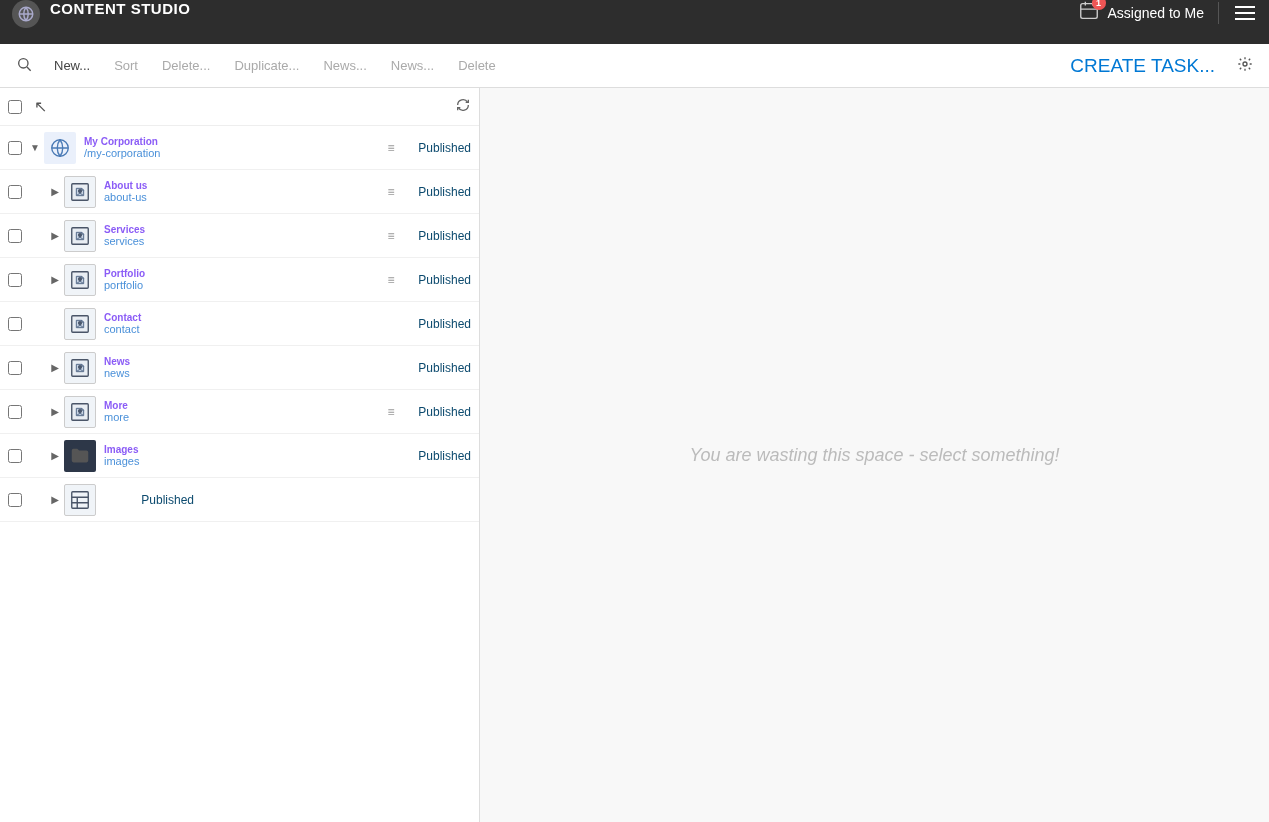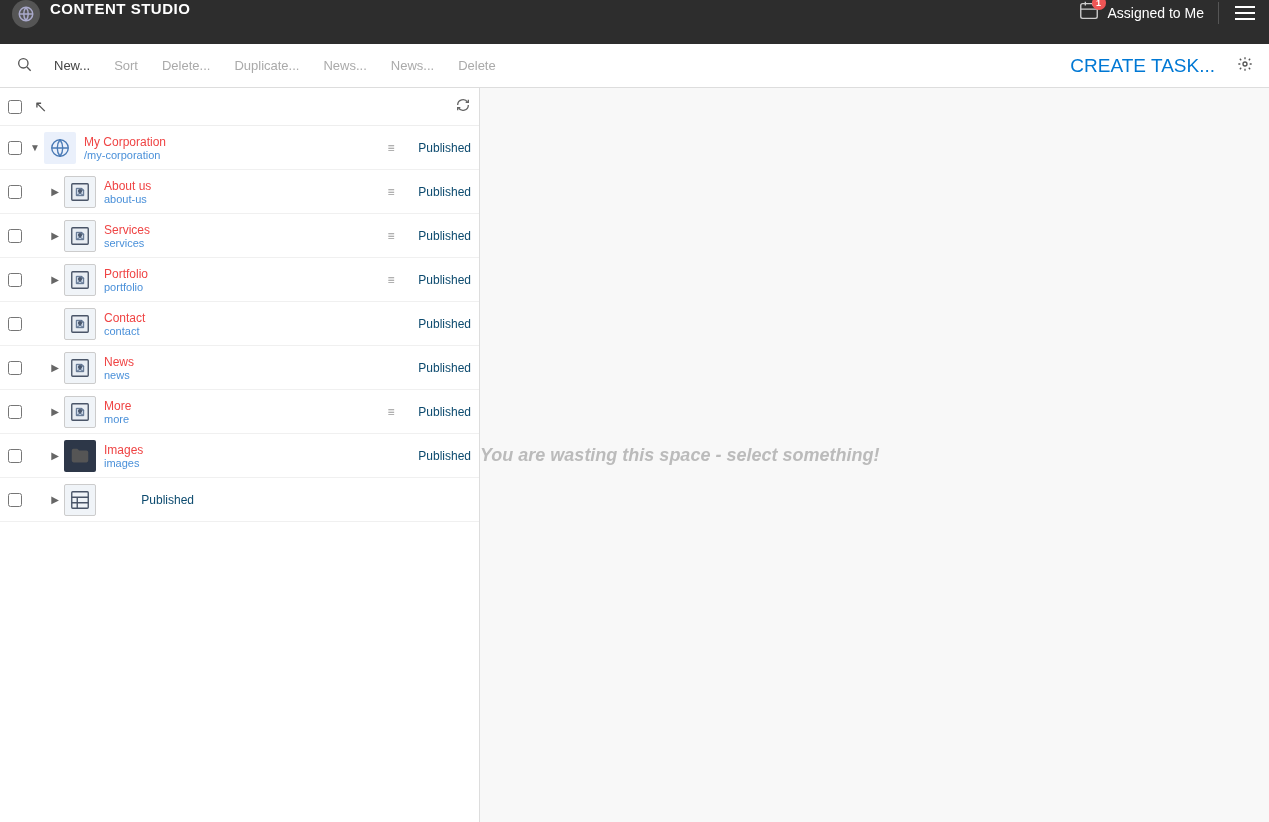--- a/index.html
+++ b/index.html
@@ -164,39 +164,39 @@
       border: none;
     }
     .tree-item-icon.page-icon {
       background: #f0f4f8;
     }
     .tree-item-icon.template-icon {
       background: #f0f4f8;
     }
 
     .tree-item-info { flex: 1; min-width: 0; }
-    .tree-item-name { font-size: 12px; color: #ef4444; font-weight: 400; }
+    .tree-item-name { font-size: 10px; color: #8b5cf6; font-weight: 700; }
     .tree-item-path { font-size: 11px; color: #4a90d9; }
 
     .tree-item-drag {
       width: 20px; color: #999; font-size: 12px; flex-shrink: 0;
       display: flex; align-items: center; justify-content: center;
     }
     .tree-item-status {
       width: 70px; text-align: right; font-size: 12px; color: #8b8; flex-shrink: 0;
     }
     .tree-item-status.published { color: #0c4a6e; }
 
     
     .right-panel {
       flex: 1;
       background: #f8f8f8;
       display: flex;
       align-items: center;
-      font-weight: bold;
+      justify-content: center;
     }
     .empty-message {
       color: #bbb;
       font-size: 18px;
       font-style: italic;
     }
   </style>
 </head>
 <body>
 

